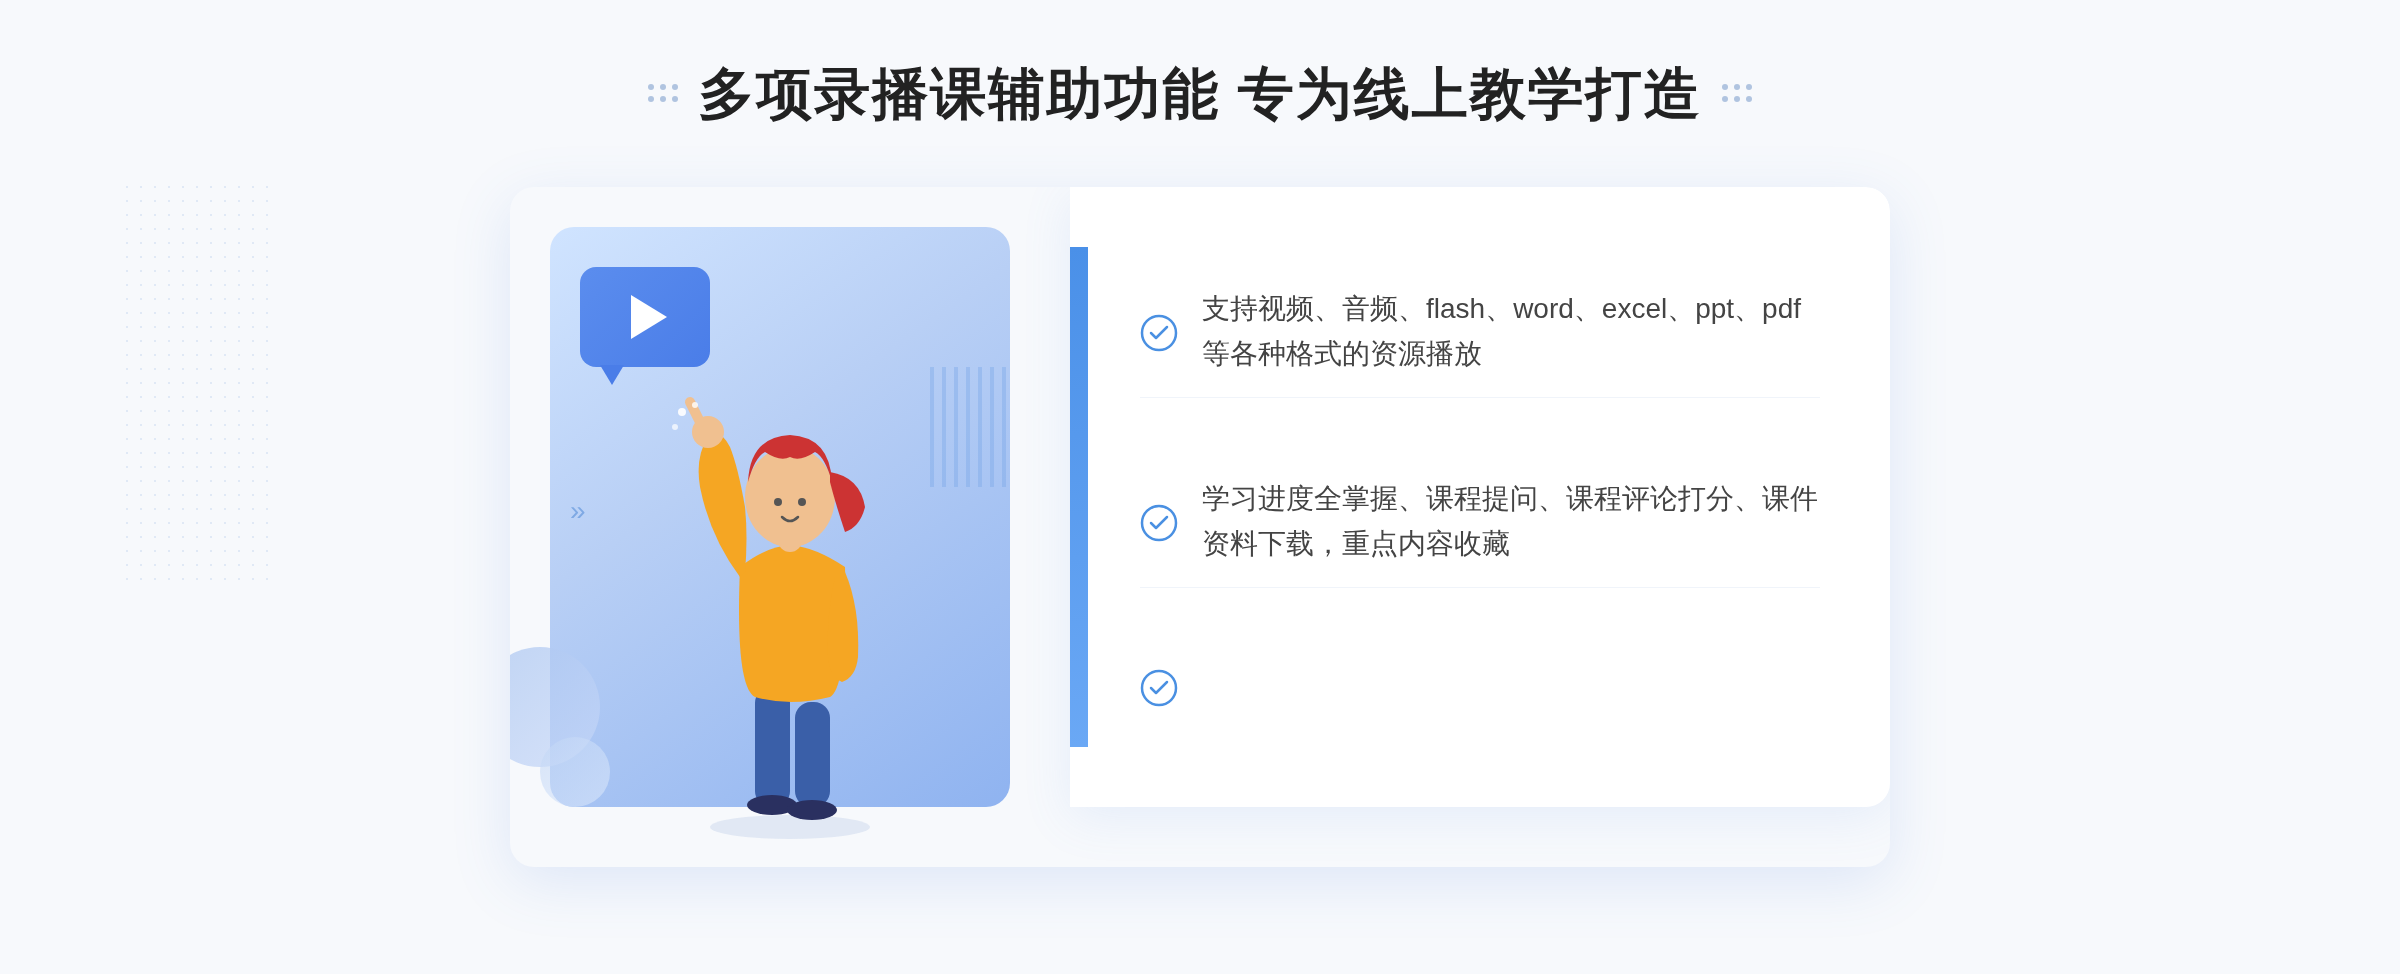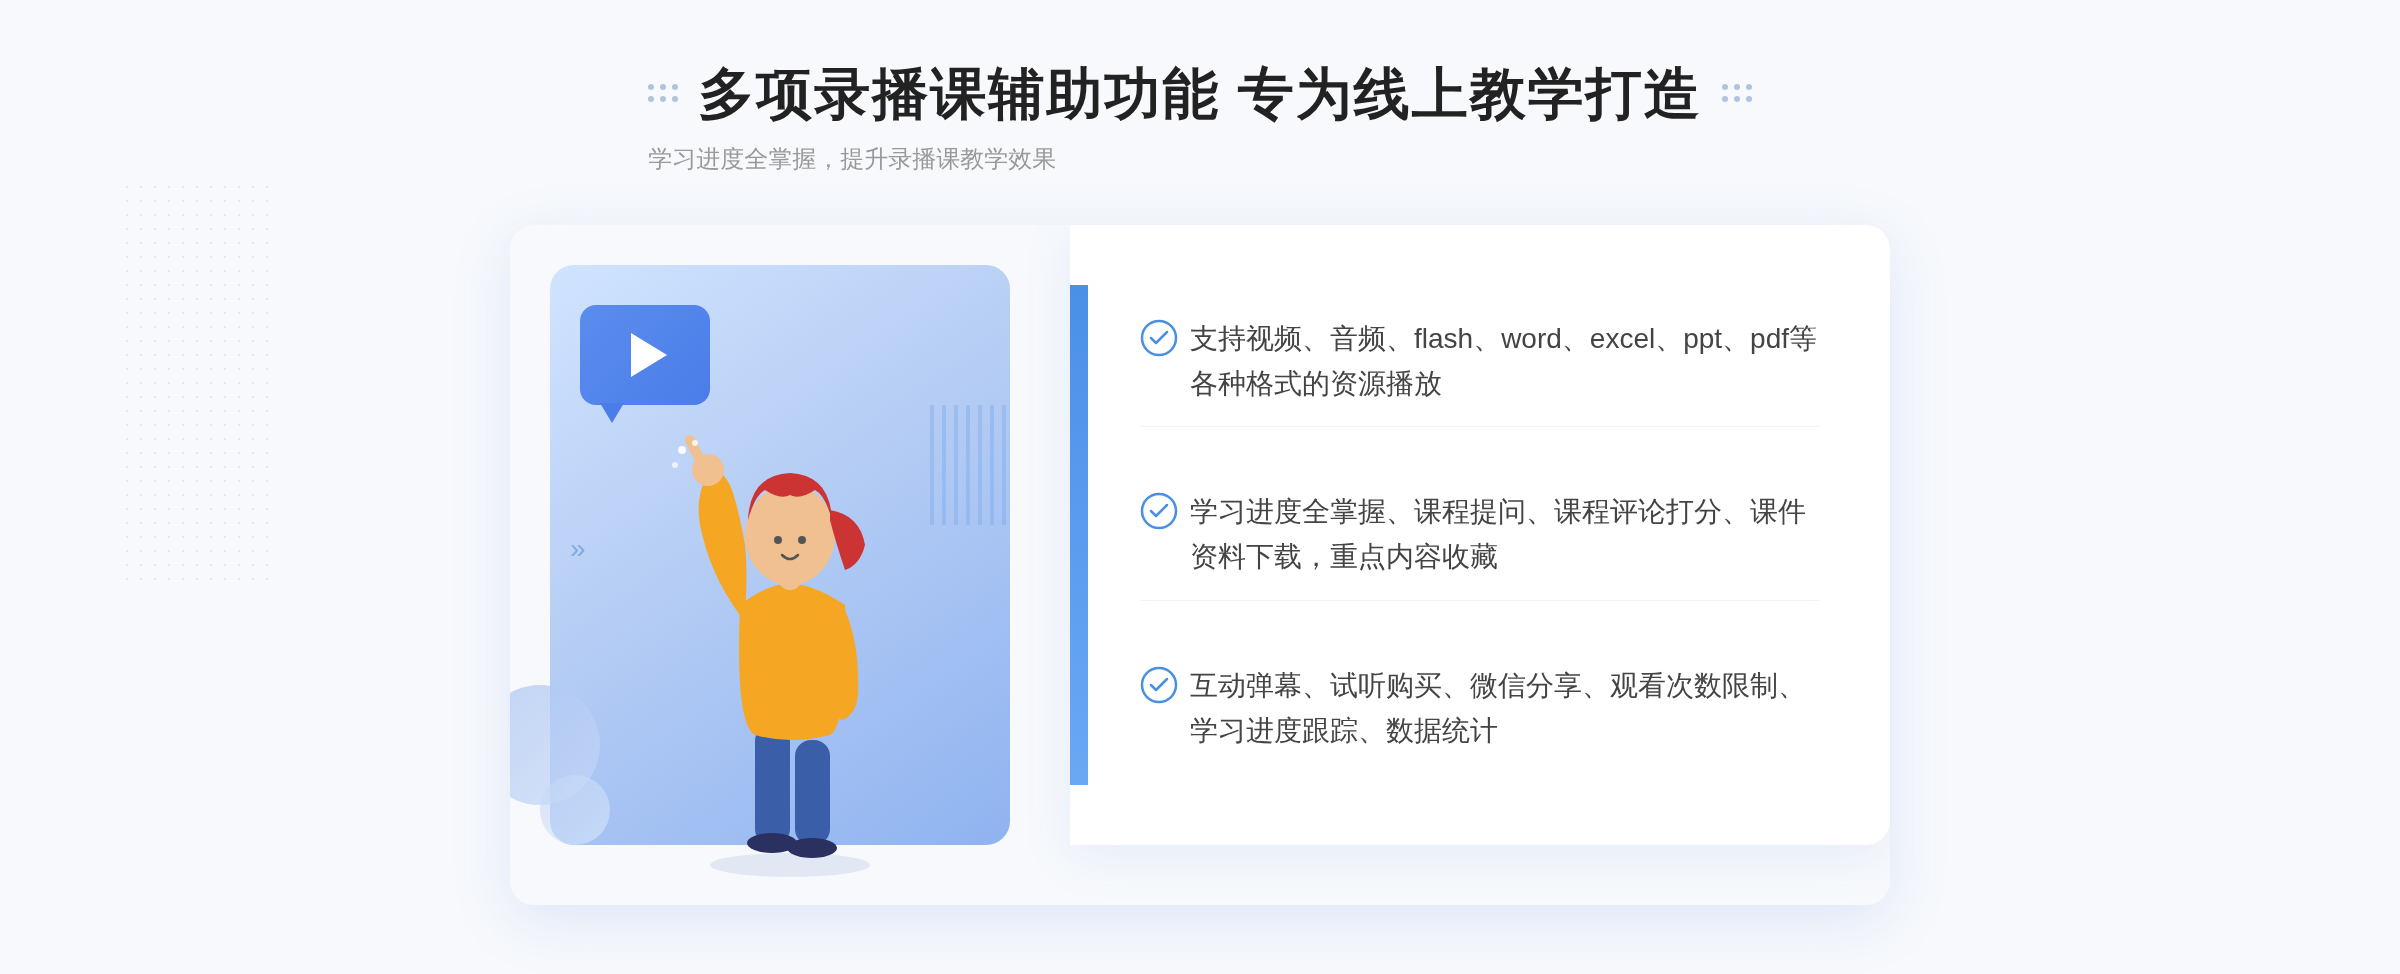--- a/index.html
+++ b/index.html
@@ -225,22 +225,22 @@
       padding: 50px 70px;
       box-shadow: 0 10px 50px rgba(100, 150, 230, 0.12);
       min-height: 620px;
       display: flex;
       flex-direction: column;
       justify-content: space-around;
     }
 
     .feature-item {
       display: flex;
-      align-items: flex-start;
-      gap: 12px;
+      align-items: center;
+      gap: 24px;
       padding: 20px 0;
       border-bottom: 1px solid #f0f4fa;
     }
 
     .feature-item:last-child {
       border-bottom: none;
     }
 
     .check-icon {
       width: 38px;
@@ -297,21 +297,20 @@
       <h1 class="main-title">多项录播课辅助功能 专为线上教学打造</h1>
       <div class="decorator-dots">
         <span></span>
           <span></span>
           <span></span>
         <span></span>
           <span></span>
           <span></span>
       </div>
     </div>
-    <p class="sub-title">学习进度全掌握，提升录播课教学效果</p>
   </div>
 
   <div class="content-area">
     <div class="content-card">
 
       <div class="illustration-wrapper">
         <div class="illustration-bg"></div>
 
         <div class="deco-stripes">
           <div class="deco-stripes-inner"></div>
@@ -389,21 +388,20 @@
             <span class="feature-text">学习进度全掌握、课程提问、课程评论打分、课件资料下载，重点内容收藏</span>
           </div>
 
           <div class="feature-item">
             <div class="check-icon">
               <svg viewBox="0 0 38 38" fill="none" xmlns="http://www.w3.org/2000/svg">
                 <circle cx="19" cy="19" r="17" stroke="#4a90e2" stroke-width="2.5" fill="none"></circle>
                 <path d="M11 19 L16 24 L27 13" stroke="#4a90e2" stroke-width="2.5" stroke-linecap="round" stroke-linejoin="round" fill="none"></path>
               </svg>
             </div>
-            <span class="feature-text">互动弹幕、试听购买、微信分享、观看次数限制、学习进度跟踪、数据统计</span>
           </div>
 
         </div>
       </div>
     </div>
   </div>
 
 </div>
 
 </body></html>

